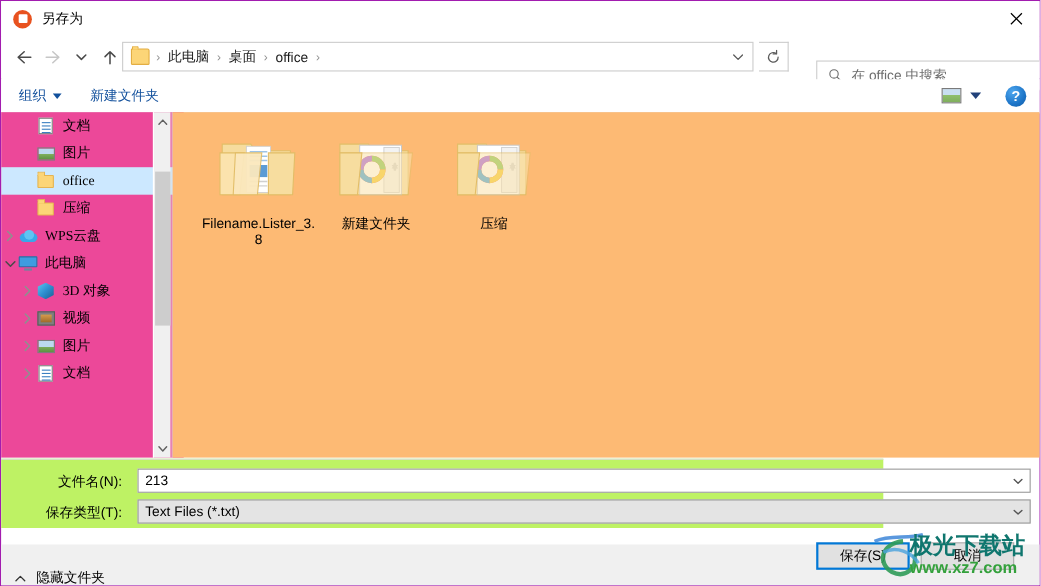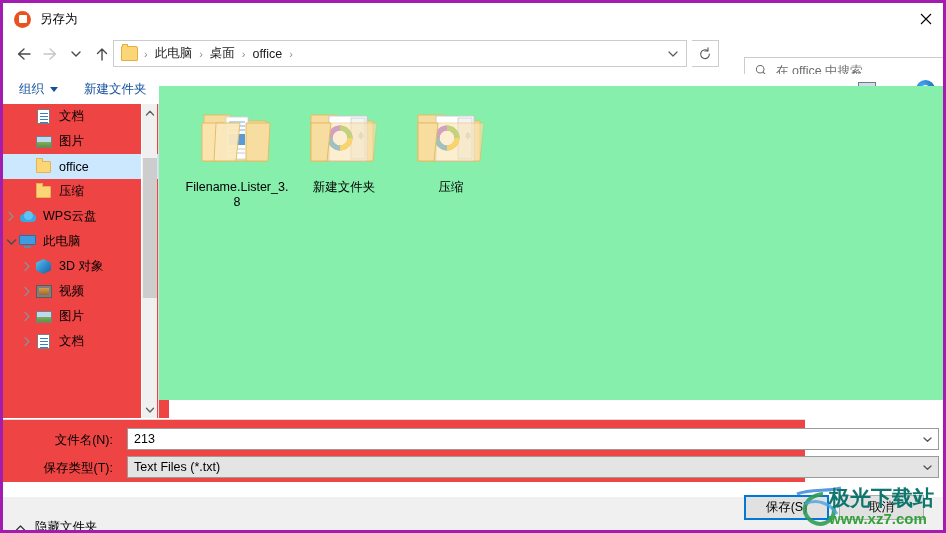--- a/index.html
+++ b/index.html
@@ -11,21 +11,21 @@
     font-family: "Liberation Sans", "DejaVu Sans", sans-serif;
     font-size: 12px;
     color: #000000;
     -webkit-font-smoothing: antialiased;
   }
   #dialog {
     position: relative;
     width: 946px;
     height: 533px;
     background: #ffffff;
-    border: 3px solid #a21caf;
+    border: 1px solid #a21caf;
     box-sizing: border-box;
     overflow: hidden;
   }
 
   
   .titlebar {
     position: absolute;
     left: 0; top: 0;
     width: 946px; height: 32px;
     background: #ffffff;
@@ -222,22 +222,23 @@
     align-items: center;
     justify-content: center;
     cursor: default;
   }
 
   
   .navpane {
     position: absolute;
     left: 0; top: 101px;
     width: 166px; height: 314px;
-    background: #ef4444;
+    background: #ec4899;
     overflow: hidden;
+    font-family: Liberation Serif, serif;
   }
   .tree-item {
     height: 25px;
     display: flex;
     align-items: center;
     position: relative;
     cursor: default;
     white-space: nowrap;
   }
   .tree-item.selected { background: #cce8ff; }
@@ -419,23 +420,23 @@
   .pane-divider {
     position: absolute;
     left: 155px; top: 101px;
     width: 1px; height: 314px;
     background: #dcdcdc;
   }
 
   
   .filelist {
     position: absolute;
-    left: 156px; top: 83px;
+    left: 156px; top: 101px;
     width: 789px; height: 314px;
-    background: #86efac;
+    background: #fdba74;
     overflow: hidden;
   }
   .file-item {
     position: absolute;
     width: 108px;
     text-align: center;
     cursor: default;
   }
   .file-icon-wrap {
     height: 88px;
@@ -448,21 +449,21 @@
     color: #000000;
     line-height: 15px;
     word-wrap: break-word;
   }
 
   
   .formarea {
     position: absolute;
     left: 0; top: 416px;
     width: 802px; height: 62px;
-    background: #ef4444;
+    background: #bef264;
     border-top: 1px solid #dcdcdc;
   }
   .form-label {
     position: absolute;
     font-size: 12.5px;
     color: #000000;
     text-align: right;
     width: 110px;
   }
   .form-field {

